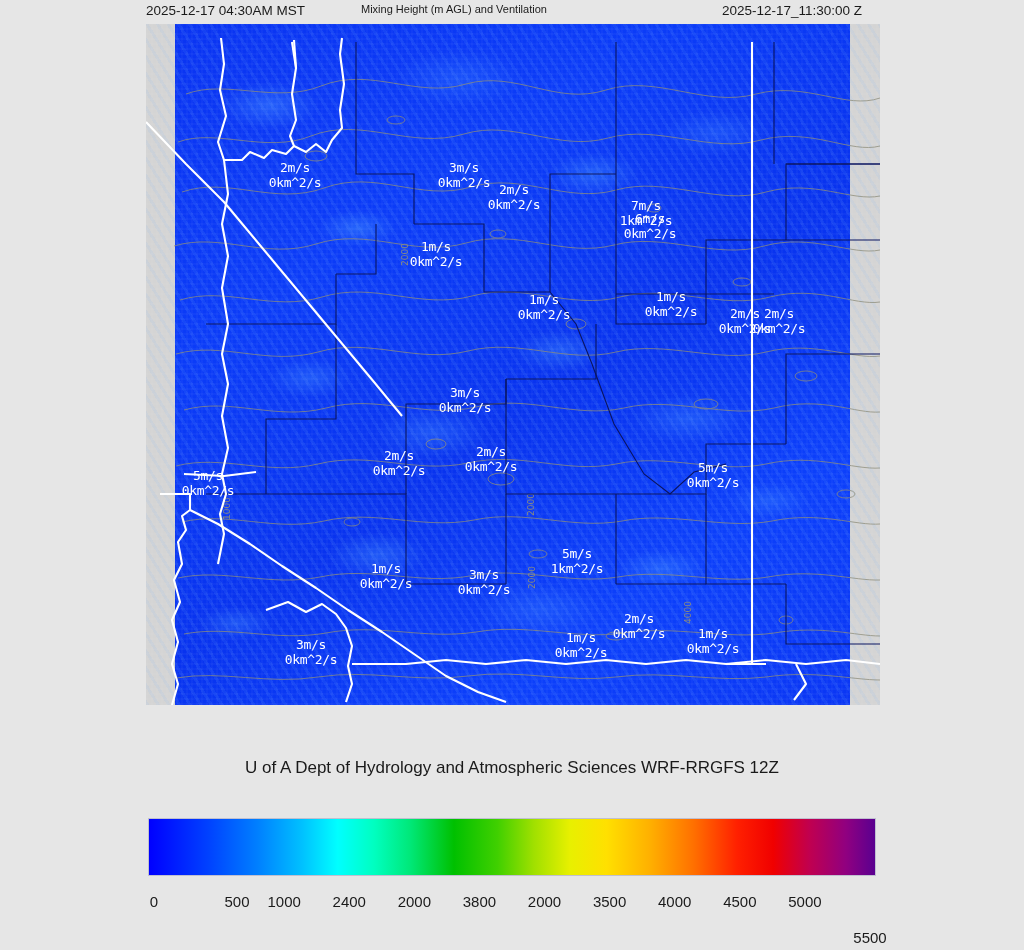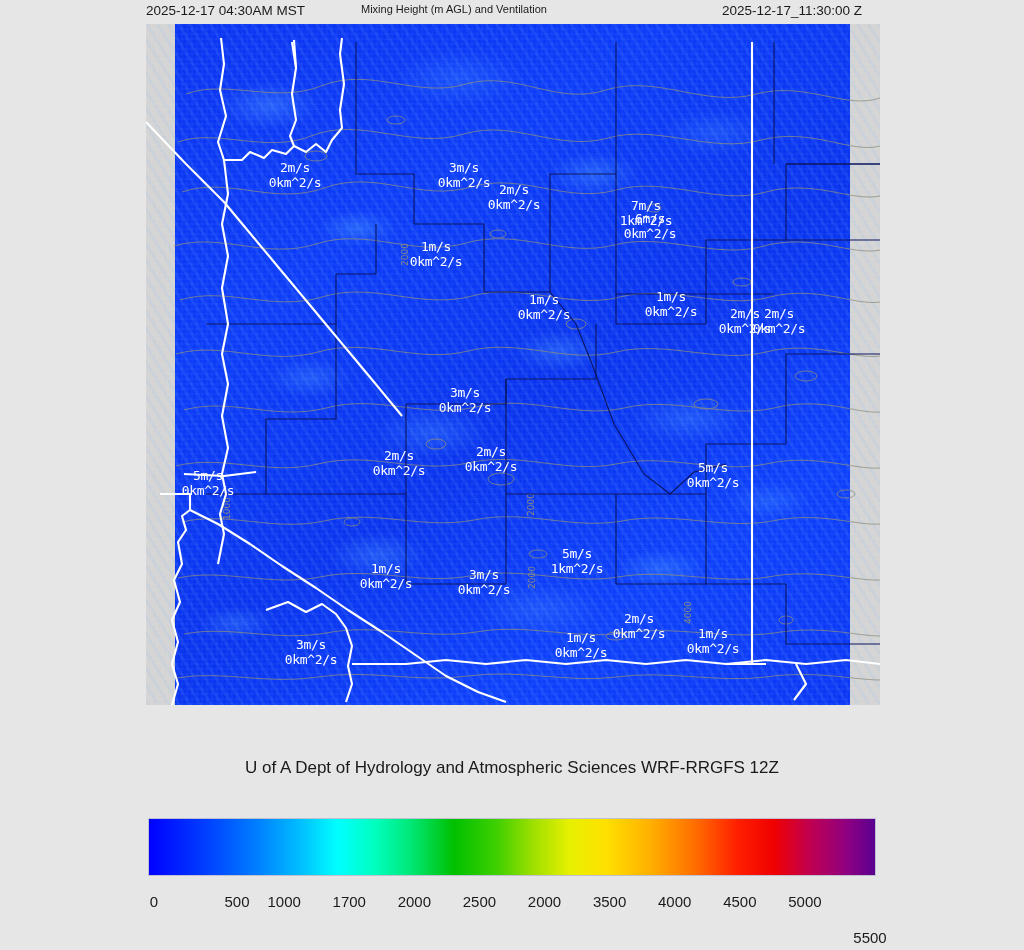--- a/index.html
+++ b/index.html
@@ -364,22 +364,22 @@
 
 <div id="credit">U of A Dept of Hydrology and Atmospheric Sciences WRF-RRGFS 12Z</div>
 
 <div id="cbar-wrap">
   <div id="cbar"></div>
 </div>
 <div id="cbar-ticks">
     <div class="ctick" style="left: 6px;">0</div>
     <div class="ctick" style="left: 89px;">500</div>
     <div class="ctick" style="left: 136.182px;">1000</div>
-    <div class="ctick" style="left: 201.273px;">1700</div>
+    <div class="ctick" style="left: 201.273px;">2400</div>
     <div class="ctick" style="left: 266.364px;">2000</div>
-    <div class="ctick" style="left: 331.455px;">2500</div>
+    <div class="ctick" style="left: 331.455px;">3800</div>
     <div class="ctick" style="left: 396.545px;">2000</div>
     <div class="ctick" style="left: 461.636px;">3500</div>
     <div class="ctick" style="left: 526.727px;">4000</div>
     <div class="ctick" style="left: 591.818px;">4500</div>
     <div class="ctick" style="left: 656.909px;">5000</div>
     <div class="ctick" style="left: 722px; margin-top: 36px;">5500</div>
   </div>
 
 </body></html>

